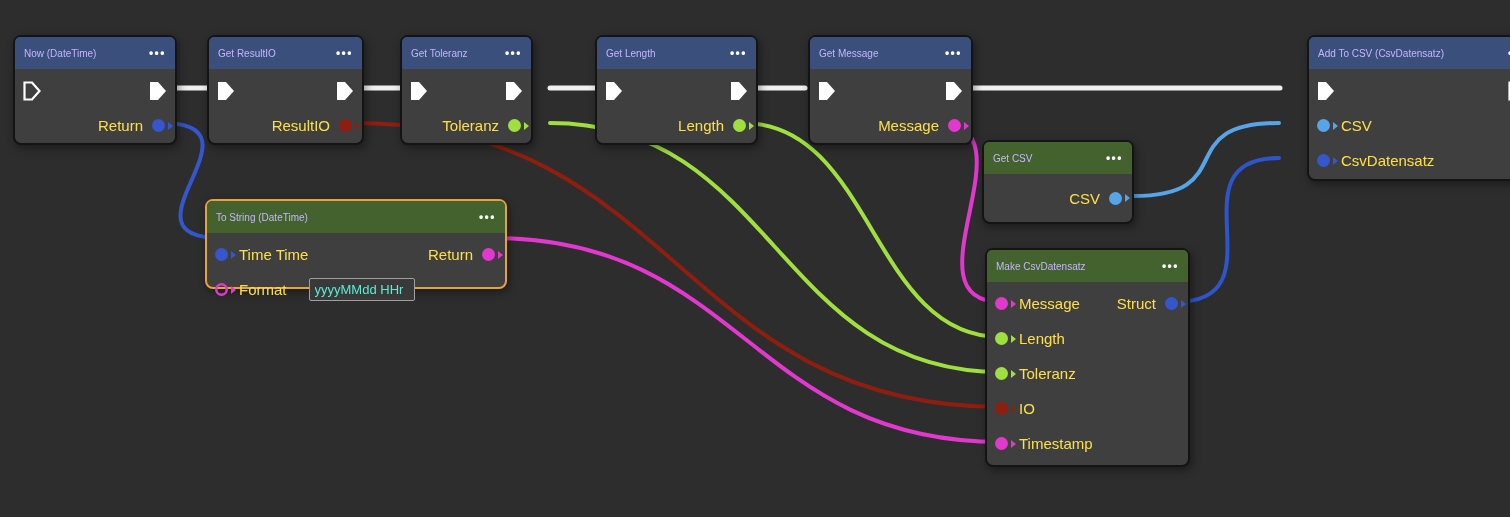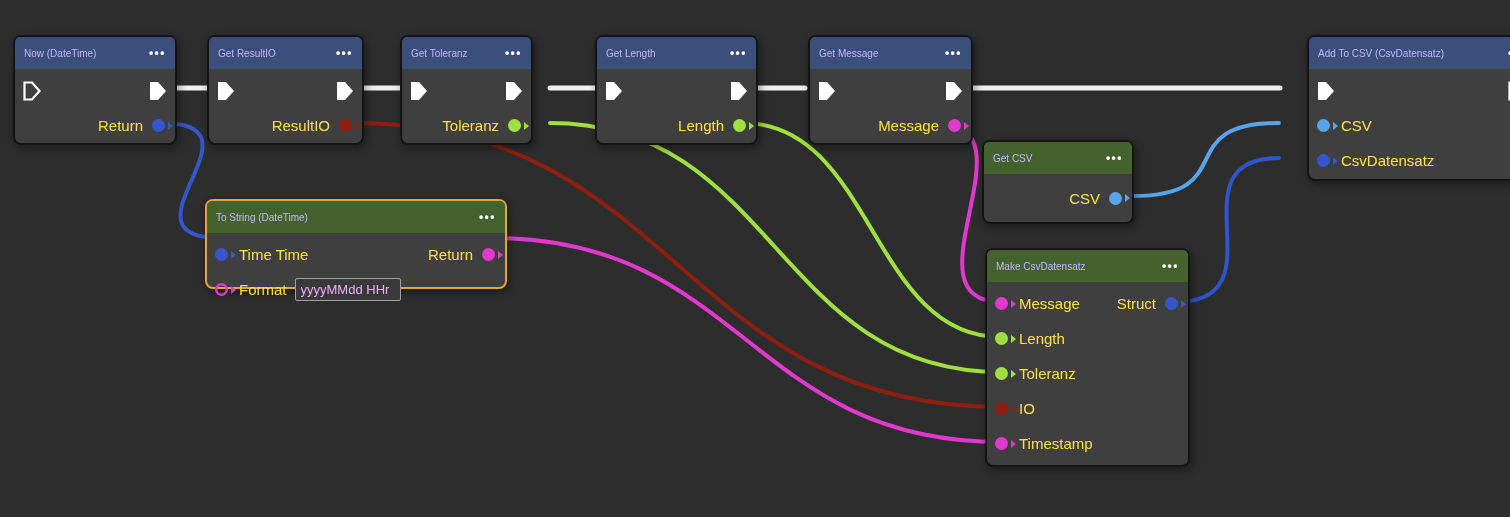--- a/index.html
+++ b/index.html
@@ -28,22 +28,22 @@
   .pin::after{content:"";position:absolute;left:16px;top:2.5px;width:0;height:0;
               border-top:4px solid transparent;border-bottom:4px solid transparent;border-left:5px solid;}
   .pin.blue{background:#3556cd;color:#3556cd;}
   .pin.lightblue{background:#57a5e8;color:#57a5e8;}
   .pin.green{background:#9fe040;color:#9fe040;}
   .pin.magenta{background:#e138ce;color:#e138ce;}
   .pin.darkred{background:#8e1f10;color:#8e1f10;}
   .pin.hollow{background:transparent;box-shadow:inset 0 0 0 2.5px currentColor;}
   .execpin{display:inline-flex;flex:0 0 18px;}
   .fmt{width:106px;height:23px;background:#393939;border:1px solid #a0a0a0;border-radius:2px;
-       color:#f0abfc;font-family:"Liberation Sans",sans-serif;font-size:13px;padding:0 5px;
-       margin-left:8px;box-sizing:border-box;}
+       color:#5eead4;font-family:"Liberation Sans",sans-serif;font-size:13px;padding:0 5px;
+       margin-left:22px;box-sizing:border-box;}
 </style>
 </head>
 <body>
 
 <div class="canvas">
   <svg id="wires" width="1510" height="517">
       <path d="M 162 88 C 162 88, 224 88, 224 88" stroke="#f0f0f0" stroke-width="5" fill="none" stroke-linecap="round"></path>
       <path d="M 355 88 C 355 88, 417 88, 417 88" stroke="#f0f0f0" stroke-width="5" fill="none" stroke-linecap="round"></path>
       <path d="M 550 88 C 550 88, 612 88, 612 88" stroke="#f0f0f0" stroke-width="5" fill="none" stroke-linecap="round"></path>
       <path d="M 743 88 C 743 88, 805 88, 805 88" stroke="#f0f0f0" stroke-width="5" fill="none" stroke-linecap="round"></path>

